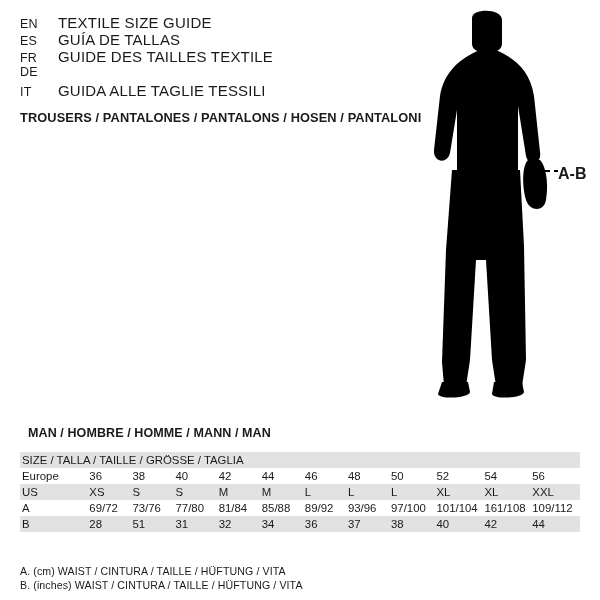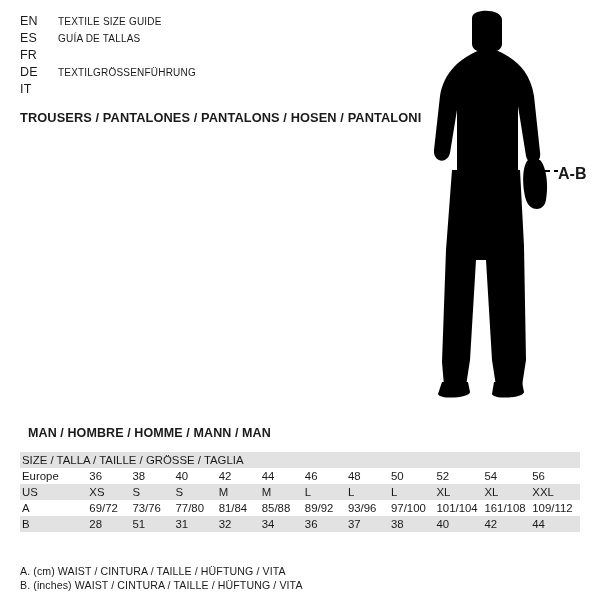--- a/index.html
+++ b/index.html
@@ -32,21 +32,21 @@
     display: flex;
     align-items: baseline;
     height: 17px;
   }
   .lang-code {
     width: 38px;
     font-size: 12.5px;
     letter-spacing: 0.2px;
   }
   .lang-text {
-    font-size: 10px;
+    font-size: 15px;
     letter-spacing: 0.2px;
   }
 
   .garment-title {
     position: absolute;
     left: 20px;
     top: 110px;
     font-size: 12.8px;
     font-weight: bold;
     letter-spacing: 0.1px;
@@ -129,27 +129,28 @@
     <div class="lang-row">
       <span class="lang-code">EN</span>
       <span class="lang-text">TEXTILE SIZE GUIDE</span>
     </div>
     <div class="lang-row">
       <span class="lang-code">ES</span>
       <span class="lang-text">GUÍA DE TALLAS</span>
     </div>
     <div class="lang-row">
       <span class="lang-code">FR</span>
+      <span class="lang-text">GUIDE DES TAILLES TEXTILE</span>
     </div>
     <div class="lang-row">
       <span class="lang-code">DE</span>
-      <span class="lang-text">TEXTILGRÖSSENFÜHRUNG</span>
     </div>
     <div class="lang-row">
       <span class="lang-code">IT</span>
+      <span class="lang-text">GUIDA ALLE TAGLIE TESSILI</span>
     </div>
   </div>
 
   <div class="garment-title">TROUSERS / PANTALONES / PANTALONS / HOSEN / PANTALONI</div>
 
   <div class="figure-wrap">
     <svg width="200" height="400" viewBox="0 0 200 400">
 
       <path d="M72 8 C72 -2 102 -2 102 10 L102 34 C102 46 72 46 72 34 Z" fill="#000000"></path>
 

